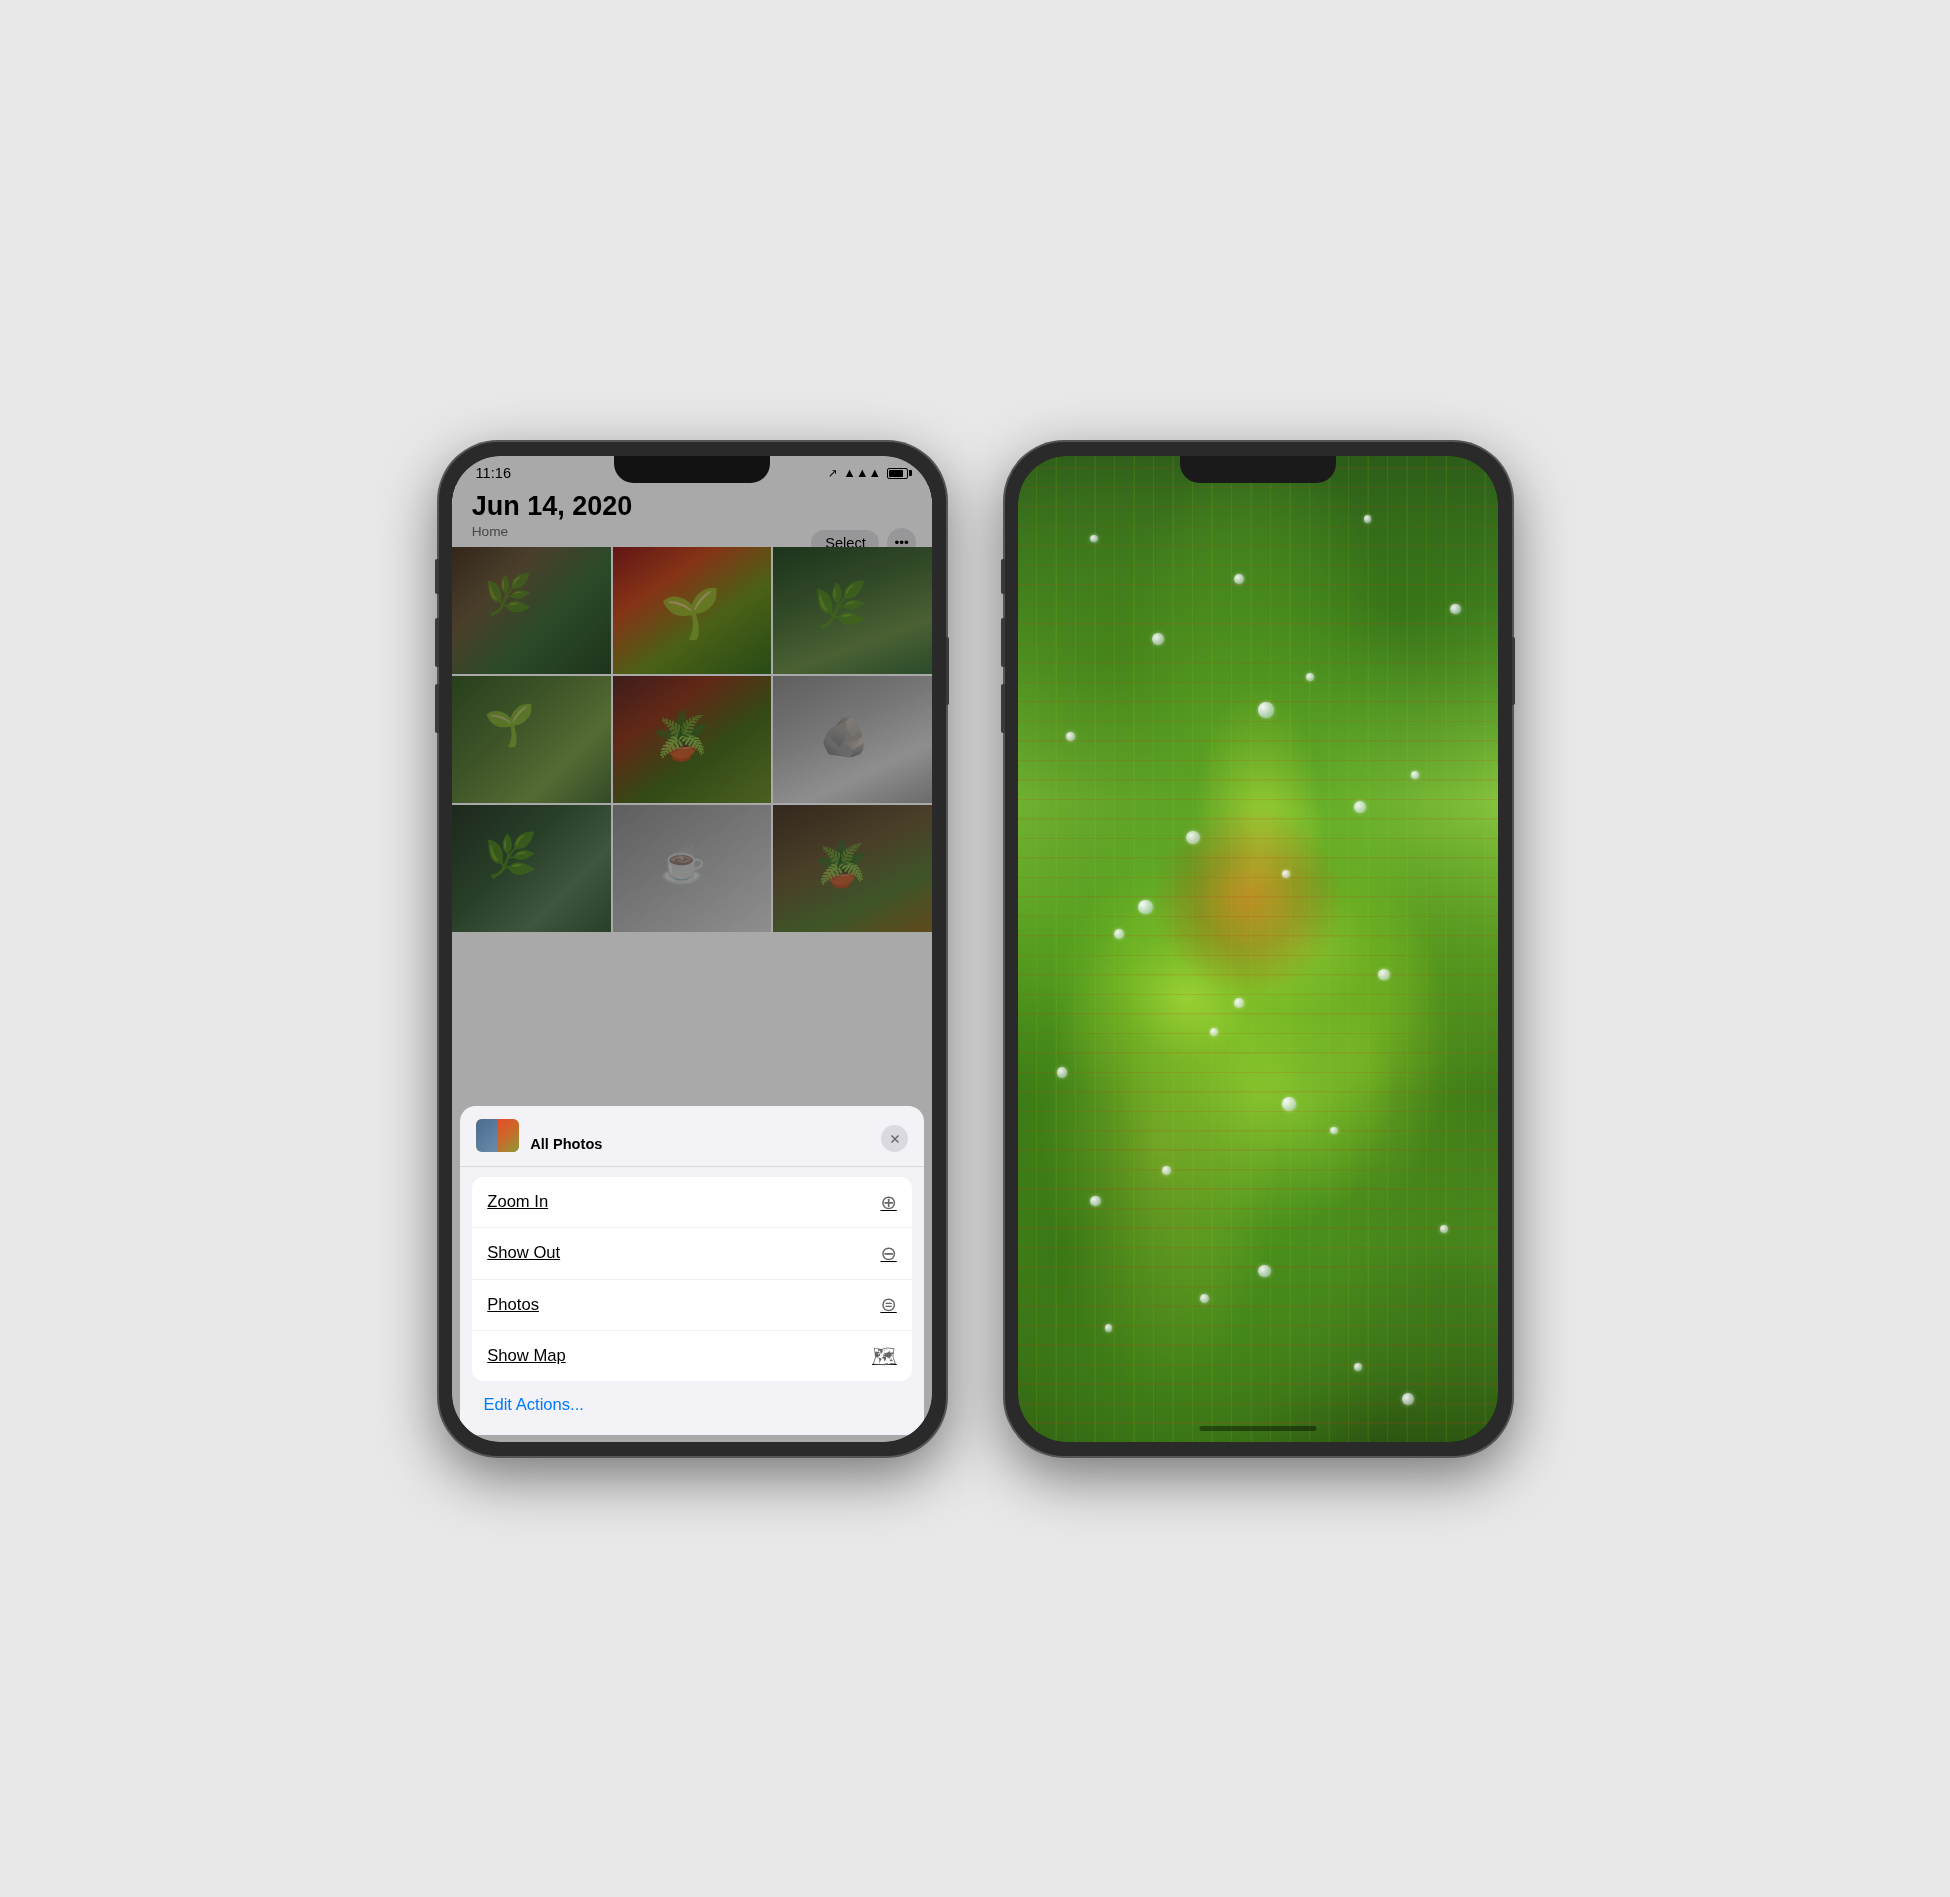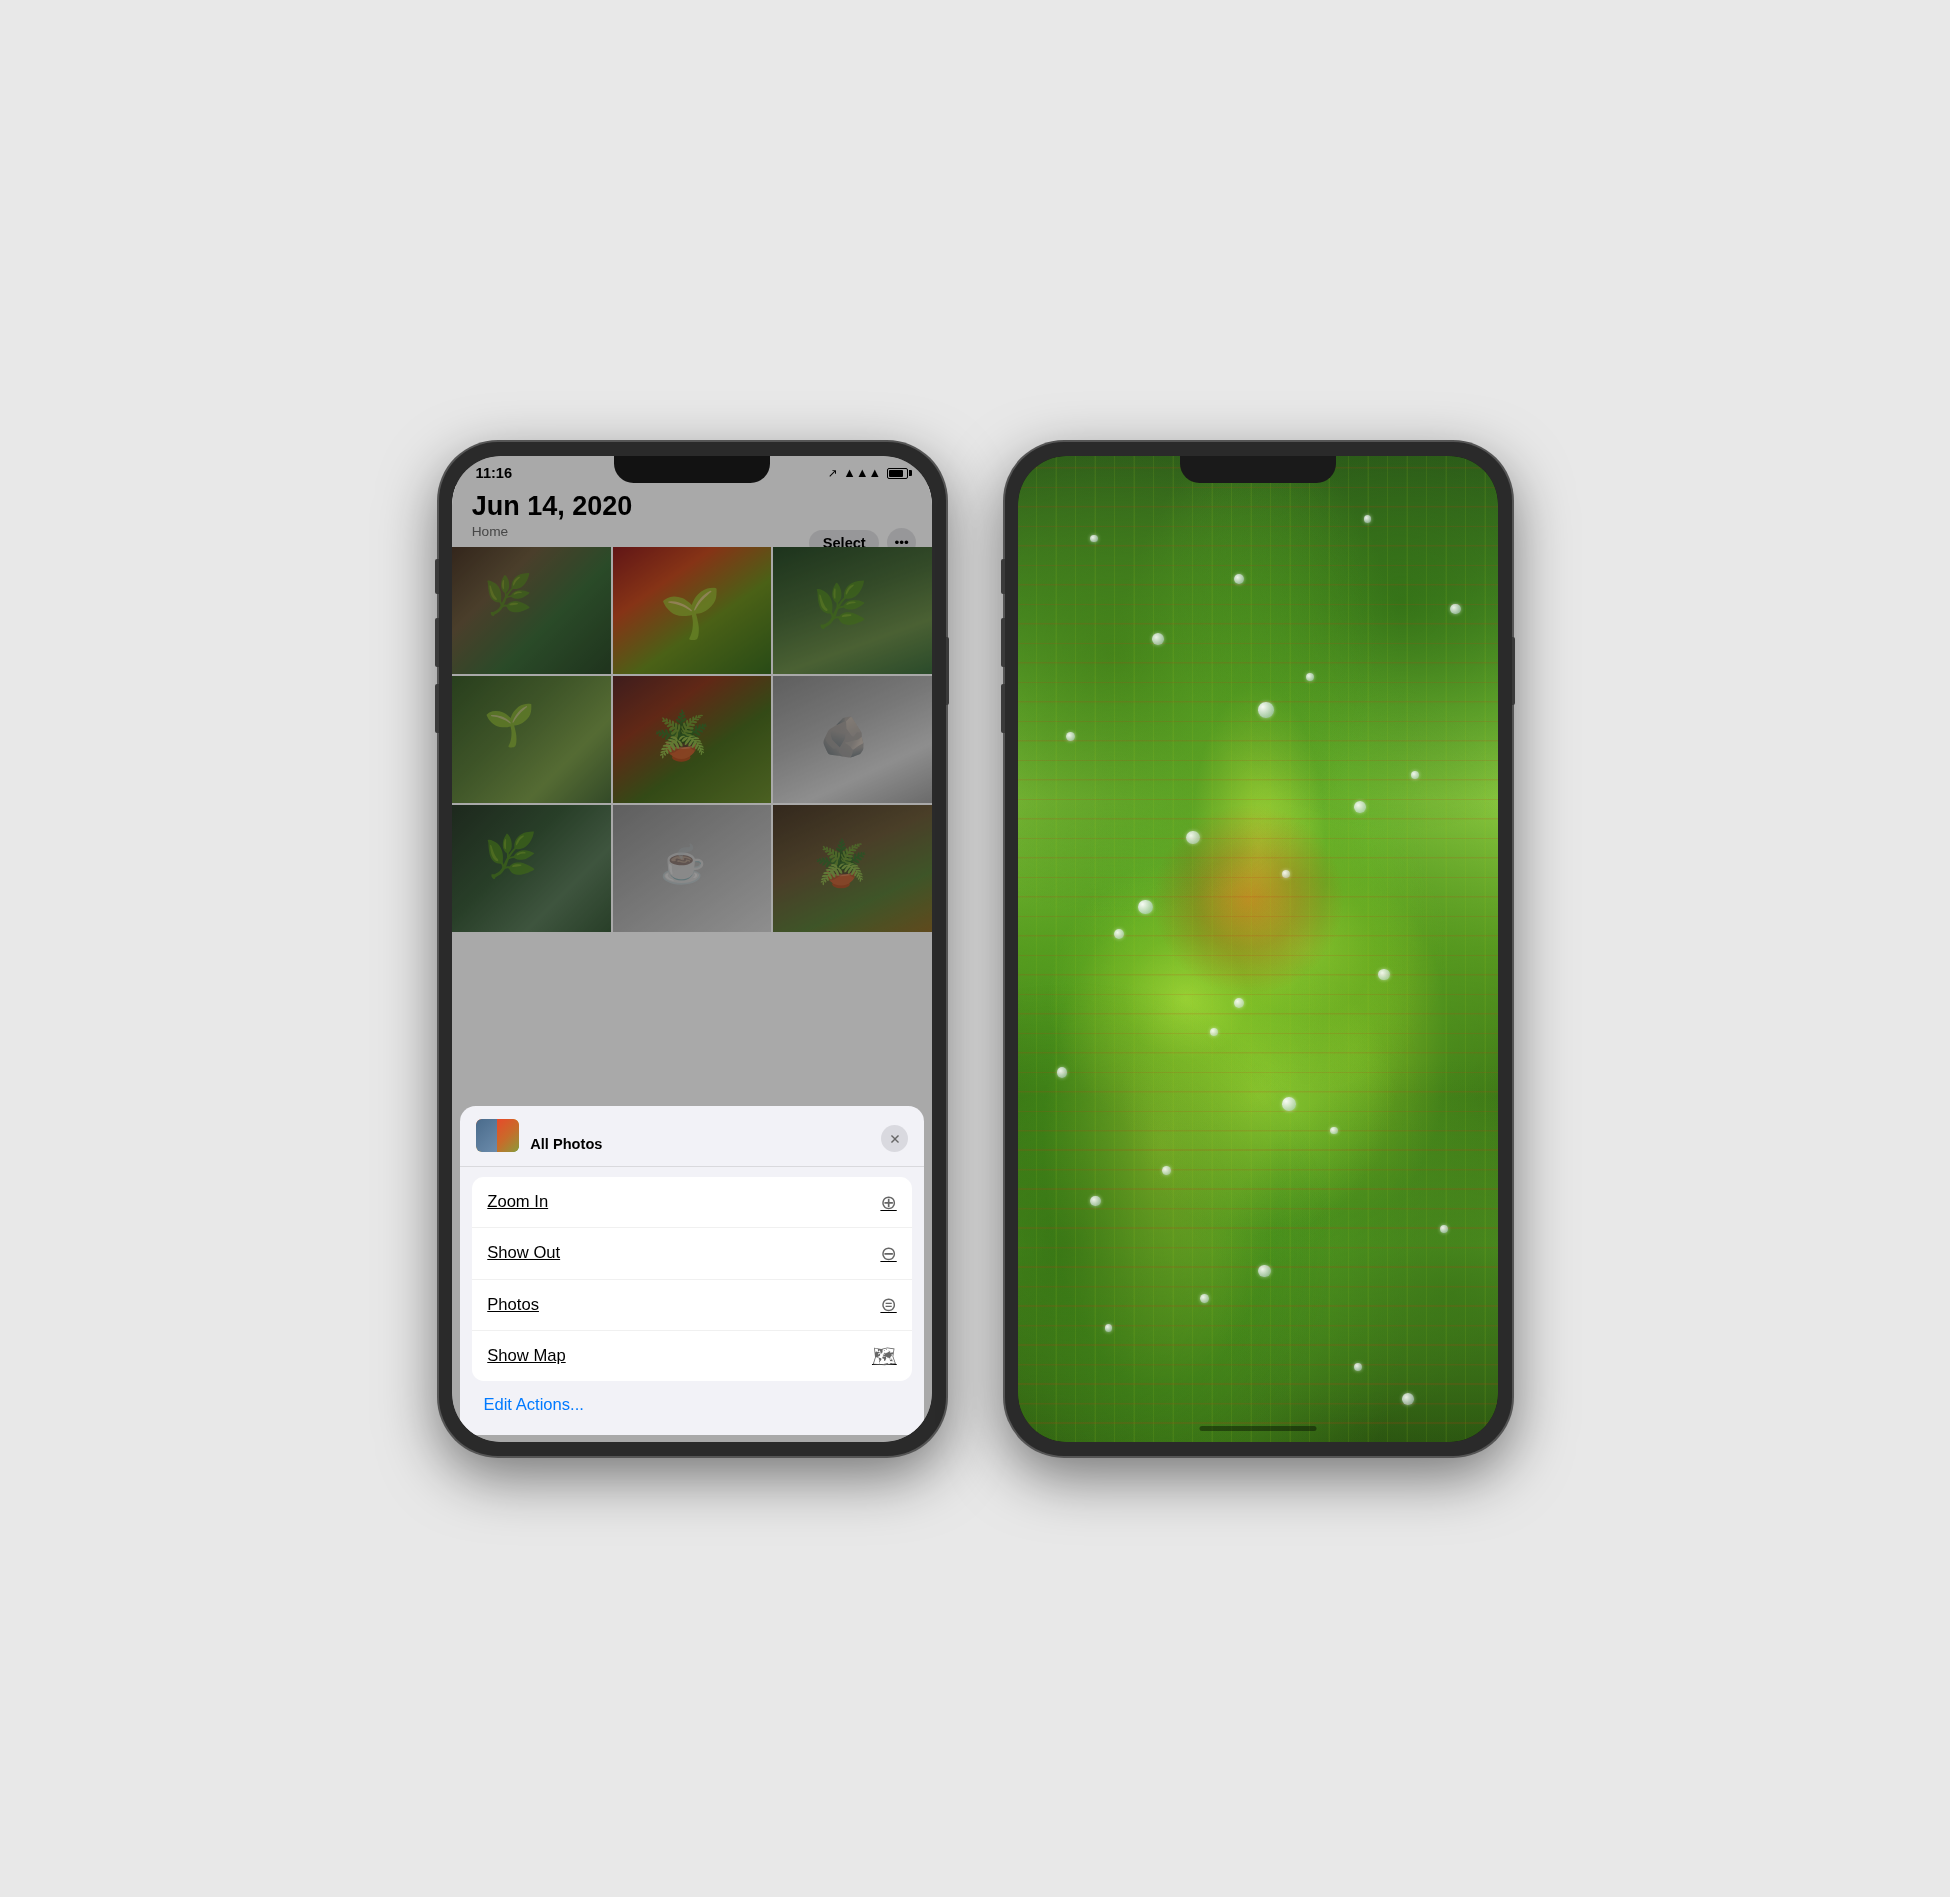--- a/index.html
+++ b/index.html
@@ -105,21 +105,21 @@
       display: flex;
       justify-content: space-between;
       align-items: center;
       padding: 9.8px 23.4px 3.9px;
       background: transparent;
       z-index: 50;
       position: relative;
     }
     .status-time {
       font-size: 14.6px;
-      font-weight: 700;
+      font-weight: 400;
       color: #000;
     }
     .status-icons {
       display: flex;
       align-items: center;
       gap: 5.9px;
     }
     .battery-icon {
       width: 21.5px; height: 10.7px;
       border: 1.5px solid #000;
@@ -166,21 +166,21 @@
       display: flex;
       gap: 7.8px;
       align-items: center;
     }
     .select-btn {
       background: rgba(120,120,128,0.2);
       border: none;
       border-radius: 13.7px;
       padding: 4.9px 13.7px;
       font-size: 14.6px;
-      font-weight: 700;
+      font-weight: 400;
       color: #000;
       cursor: pointer;
     }
     .more-btn {
       width: 29px; height: 29px;
       background: rgba(120,120,128,0.2);
       border: none;
       border-radius: 50%;
       display: flex; align-items: center; justify-content: center;
       cursor: pointer;

